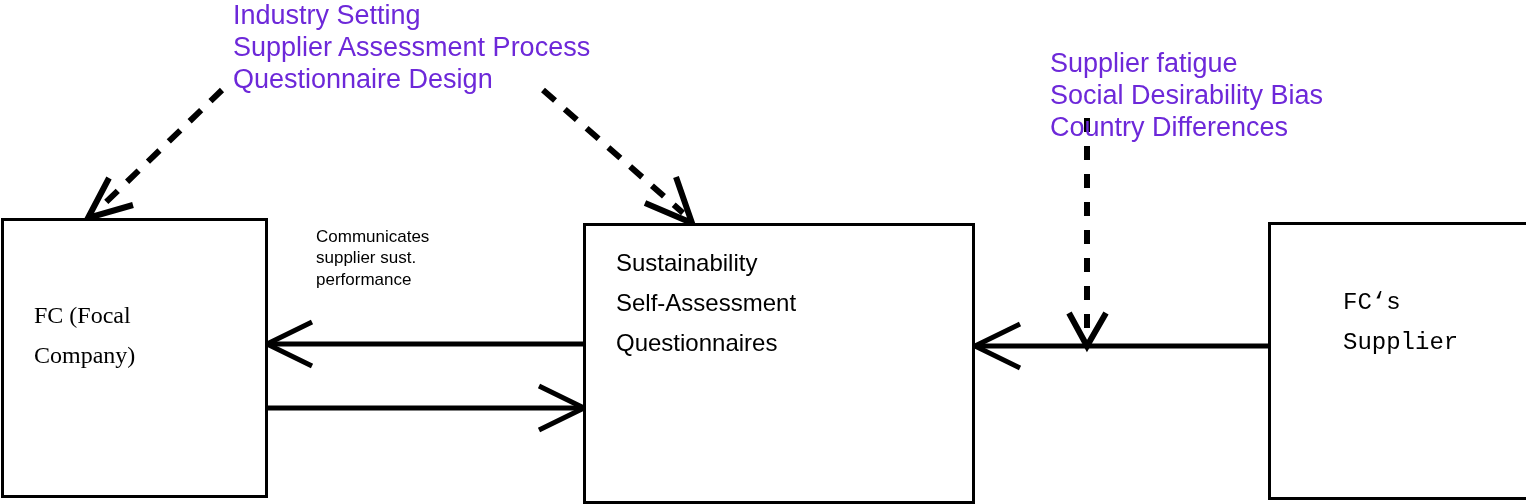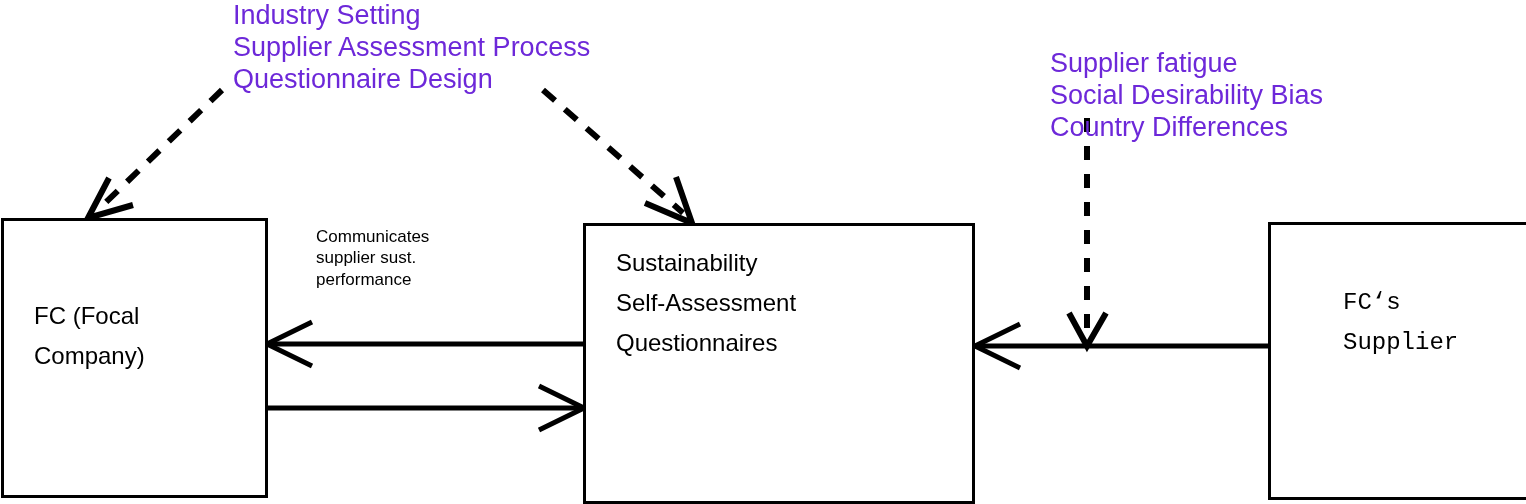--- a/index.html
+++ b/index.html
@@ -52,21 +52,21 @@
     left: 0;
     top: 0;
     width: 1526px;
     height: 504px;
     z-index: 2;
     overflow: visible;
   }
   #box-focal-company  { left: 1px;    top: 218px; width: 267px; height: 280px; }
   #box-questionnaires { left: 583px;  top: 223px; width: 392px; height: 281px; }
   #box-supplier       { left: 1268px; top: 222px; width: 268px; height: 278px; }
-  #label-focal-company  { left: 34px;   top: 296px; }
+  #label-focal-company  { left: 34px;   top: 296px; font-family: Liberation Serif, serif; }
   #label-questionnaires { left: 616px;  top: 243px; }
   #label-supplier       { left: 1343px; top: 283px; font-family: Liberation Mono, monospace; }
   #annot-left  { left: 233px;  top: 0px; }
   #annot-right { left: 1050px; top: 0px; margin-top: 48px; }
   #edge-communicates { left: 316px;  top: 226px; }
   #edge-creates      { left: 316px;  top: 427px; }
   #edge-responds     { left: 1040px; top: 388px; }
 </style>
 </head>
 <body>

